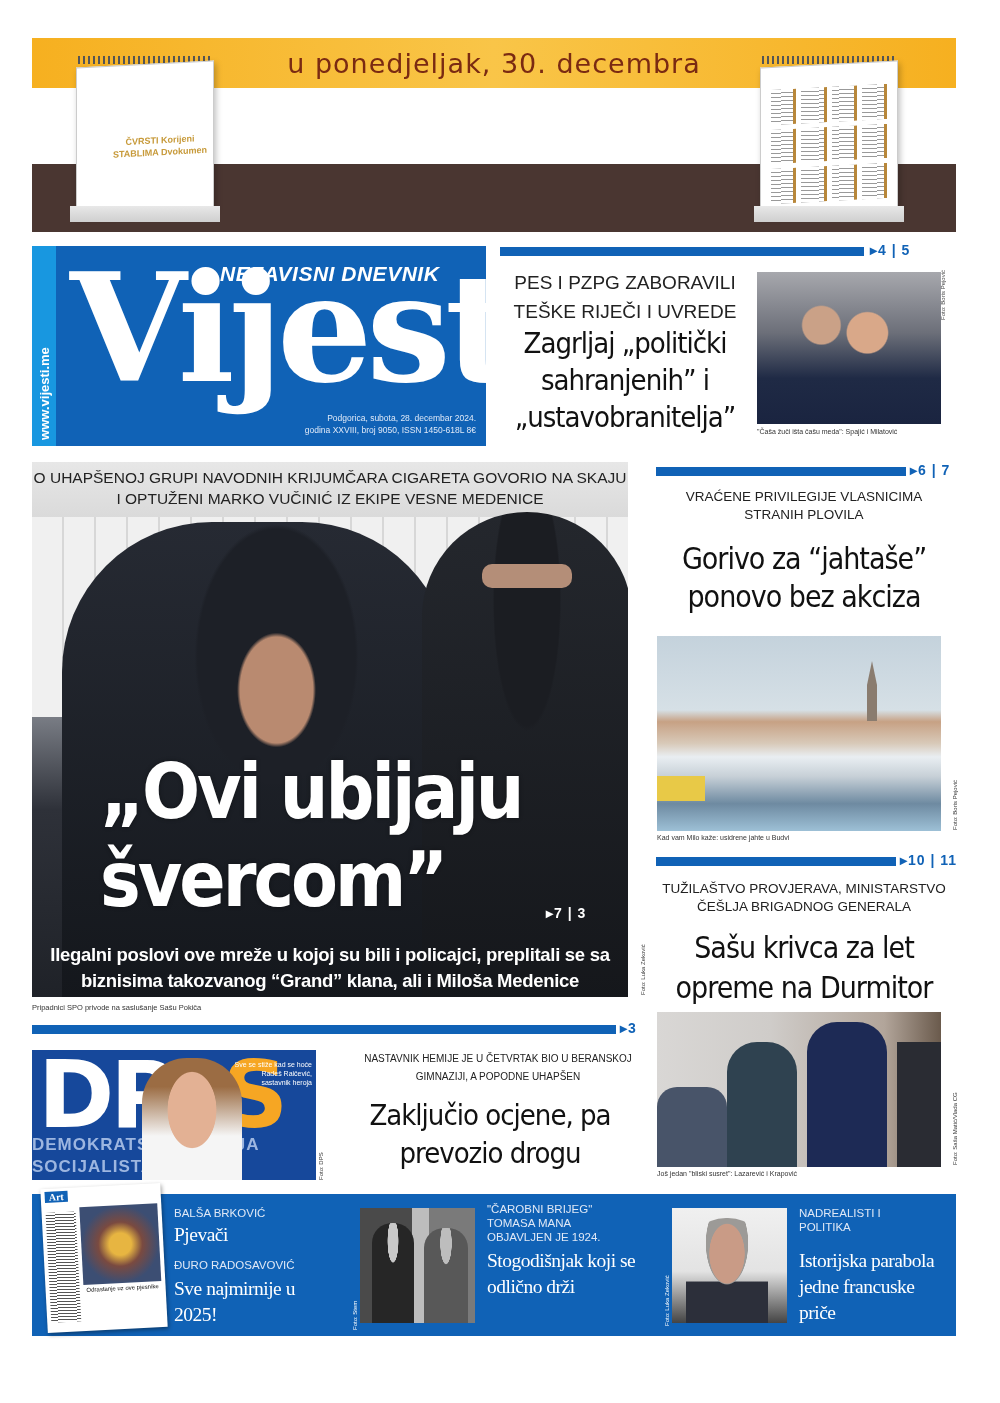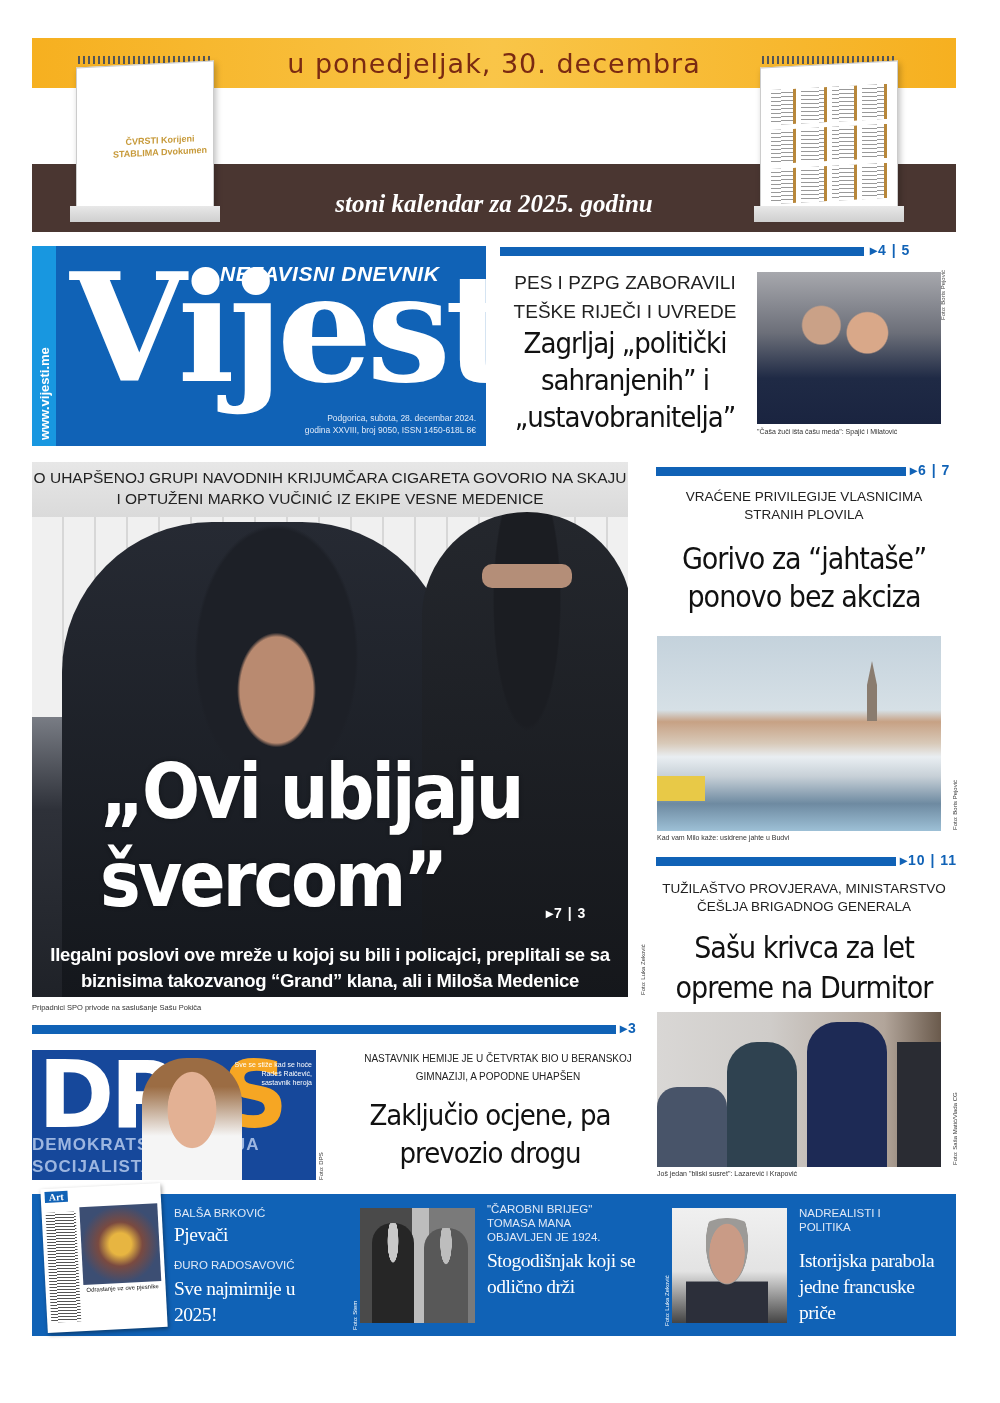--- a/index.html
+++ b/index.html
@@ -116,21 +116,20 @@
   <div class="wht"></div>
   <div class="brn"></div>
   <div class="cal calL">
     <div class="rings"></div>
     <div class="face">
         <div class="c1">ČVRSTI Korijeni STABLIMA Dvokumen</div>
       </div>
     <div class="stand"></div>
   </div>
   <div class="date">u ponedjeljak, 30. decembra</div>
-  <div class="sub">stoni kalendar za 2025. godinu</div>
   <div class="cal calR">
     <div class="rings"></div>
     <div class="face">
       <div class="grid">
           <i></i>
           <i></i>
           <i></i>
           <i></i>
           <i></i>
           <i></i>

